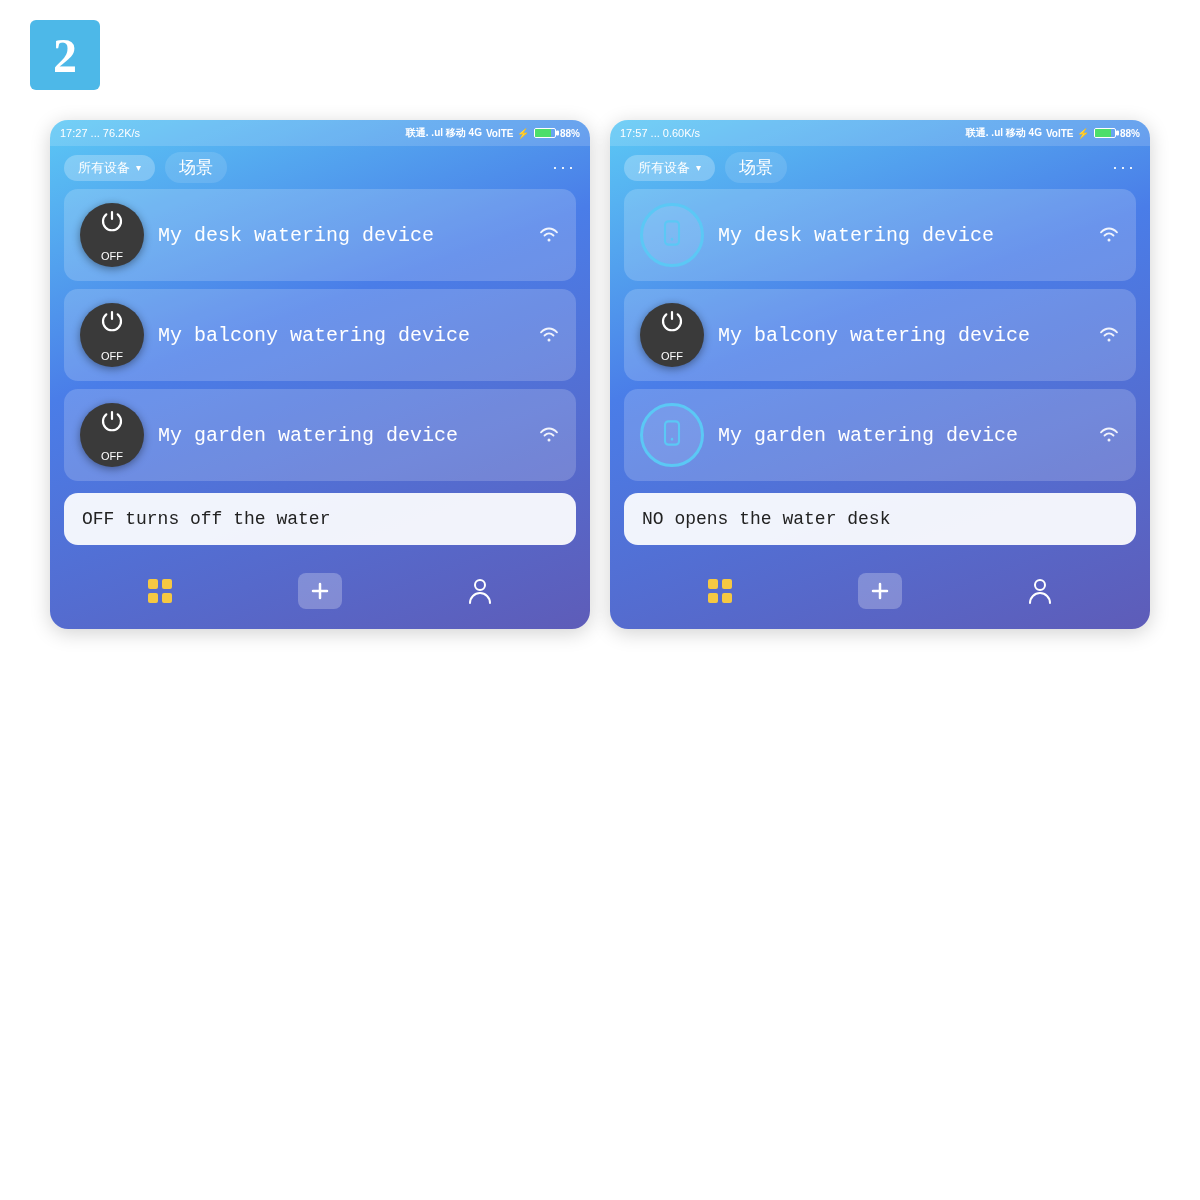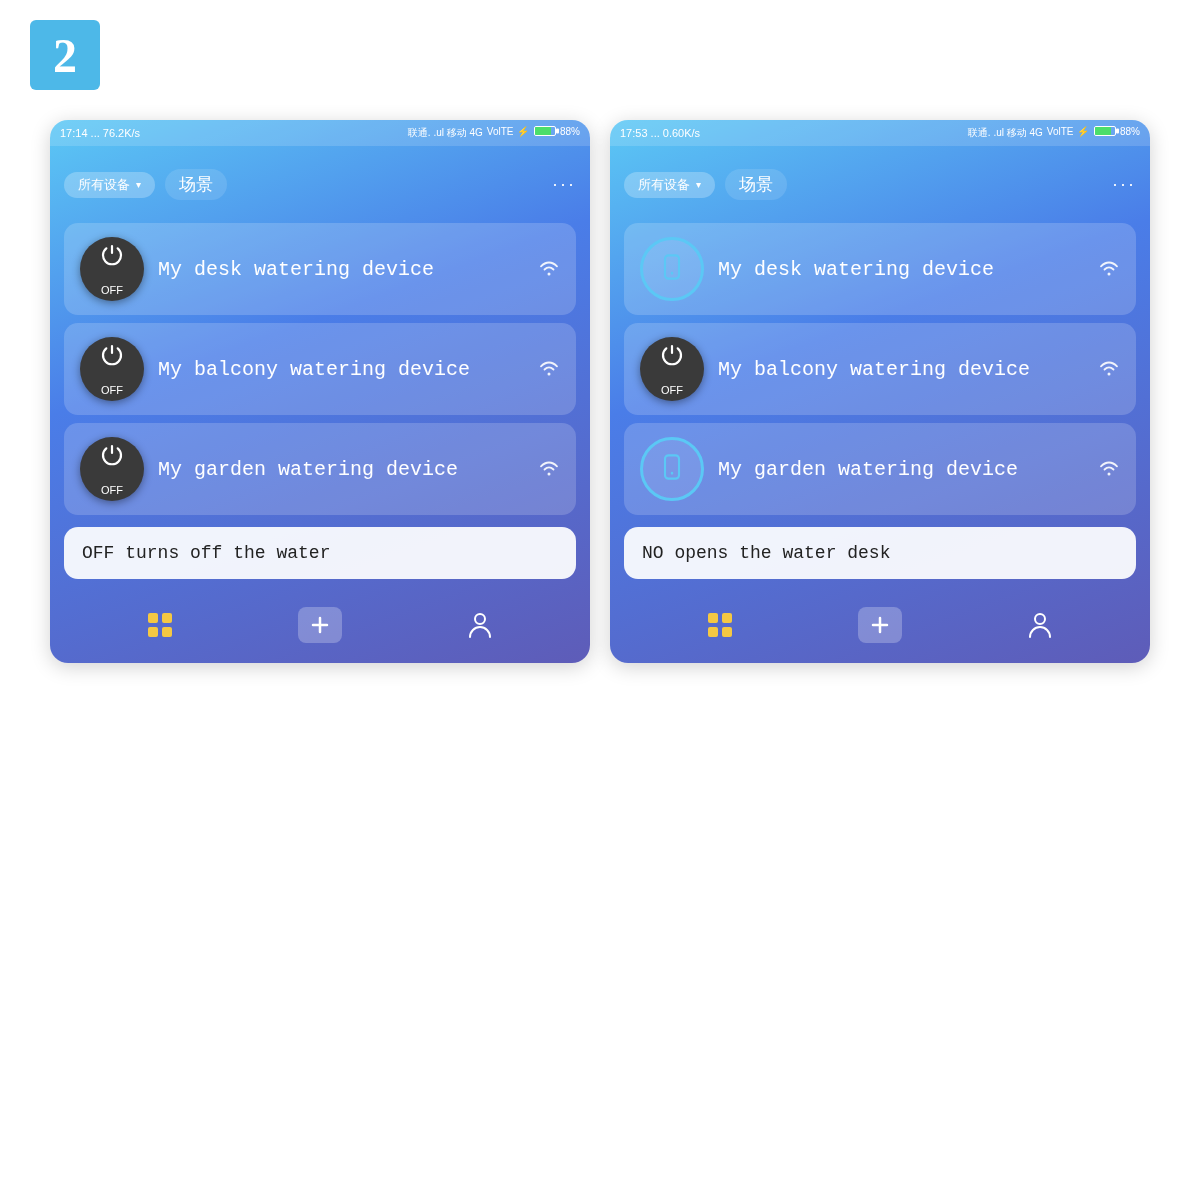--- a/index.html
+++ b/index.html
@@ -74,23 +74,24 @@
       align-items: center;
       justify-content: space-between;
       padding: 4px 10px;
       font-size: 11px;
       color: #fff;
       height: 26px;
     }
     .status-bar-left { font-size: 11px; }
     .status-bar-right {
       display: flex;
-      align-items: flex-start;
+      align-items: center;
       gap: 4px;
       font-size: 10px;
+      font-weight: bold;
     }
     .battery-bar {
       width: 22px;
       height: 10px;
       border: 1.5px solid #fff;
       border-radius: 2px;
       position: relative;
       display: inline-block;
     }
     .battery-bar::after {
@@ -109,21 +110,21 @@
       height: 100%;
       width: 80%;
       border-radius: 1px;
     }
 
     
     .nav-bar {
       display: flex;
       align-items: center;
       justify-content: center;
-      padding: 23px 14px;
+      padding: 6px 14px;
       gap: 10px;
     }
     .nav-pill {
       background: rgba(255,255,255,0.25);
       border-radius: 16px;
       padding: 4px 14px;
       color: #fff;
       font-size: 13px;
       display: flex;
       align-items: center;
@@ -269,21 +270,21 @@
 
   <div class="header">
     <div class="header-number">
       <span>2</span>
     </div>
   </div>
 
   <div class="phones-container">
   <div class="phone-screen">
     <div class="status-bar">
-      <span class="status-bar-left">17:14  ... 76.2K/s</span>
+      <span class="status-bar-left">17:27  ... 76.2K/s</span>
       <span class="status-bar-right">
         <span>联通.  .ul 移动 4G</span>
         <span>VolTE</span>
         <span>⚡</span>
         <span class="battery-bar">
               <div class="battery-fill"></div>
             </span>
         <span>88%</span>
       </span>
     </div>
@@ -376,21 +377,21 @@
       <div class="bottom-nav-item bottom-icon-user">
         <svg viewBox="0 0 32 32" fill="none" stroke="#fff" stroke-width="2" stroke-linecap="round">
           <circle cx="16" cy="10" r="5"></circle>
           <path d="M6 28c0-5.5 4.5-10 10-10s10 4.5 10 10"></path>
         </svg>
       </div>
     </div>
   </div>
       <div class="phone-screen">
     <div class="status-bar">
-      <span class="status-bar-left">17:53  ... 0.60K/s</span>
+      <span class="status-bar-left">17:57  ... 0.60K/s</span>
       <span class="status-bar-right">
         <span>联通.  .ul 移动 4G</span>
         <span>VolTE</span>
         <span>⚡</span>
         <span class="battery-bar">
               <div class="battery-fill"></div>
             </span>
         <span>88%</span>
       </span>
     </div>

